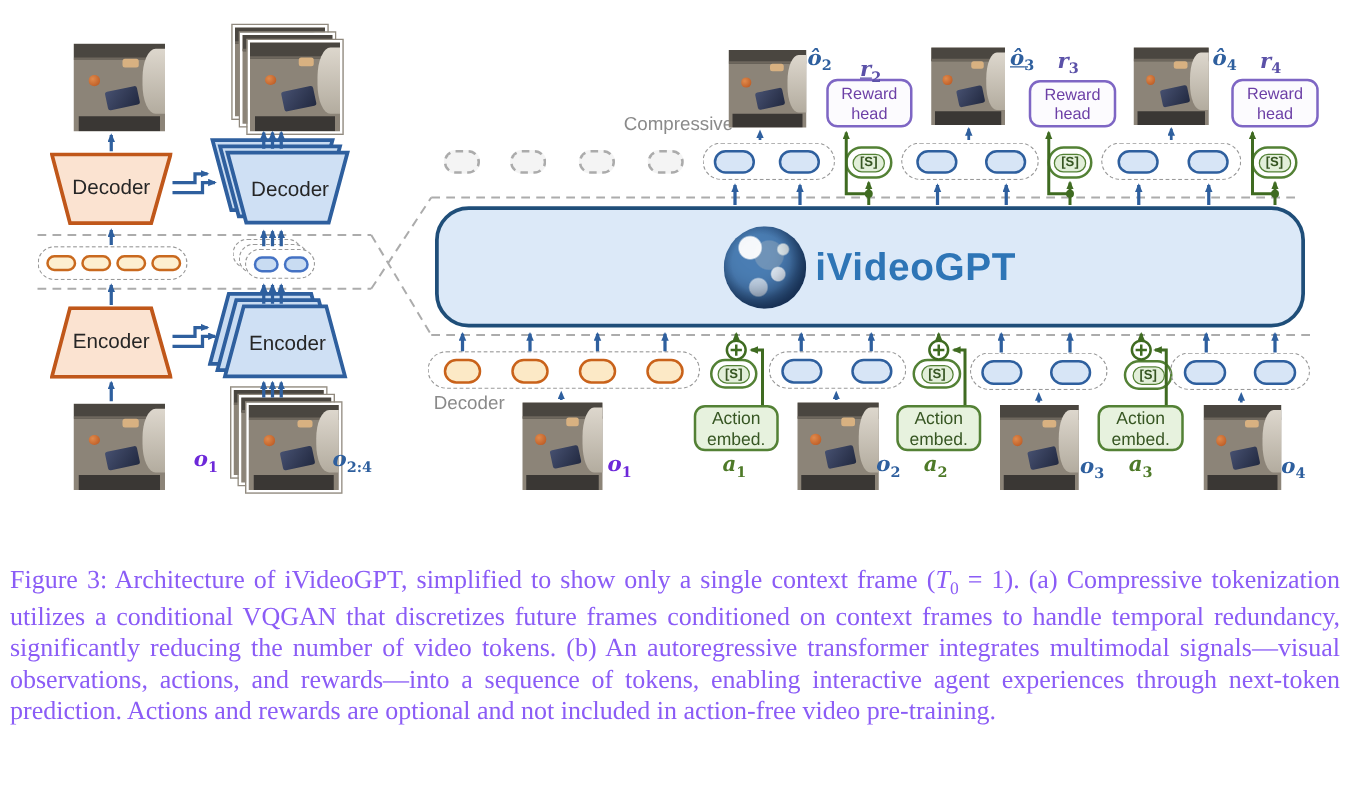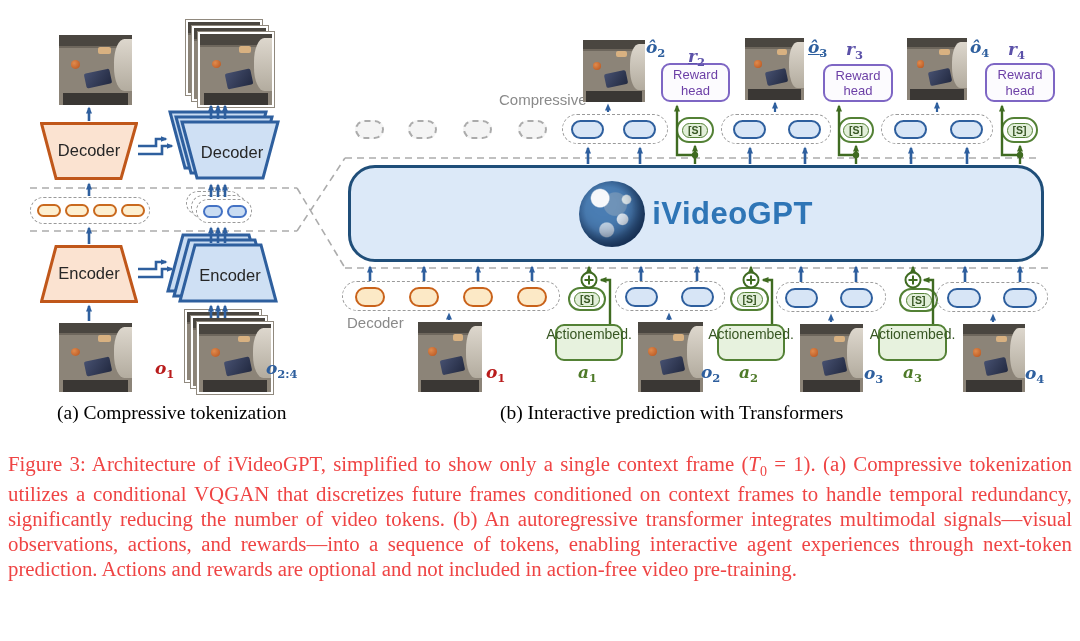--- a/index.html
+++ b/index.html
@@ -27,42 +27,42 @@
   .sgroup{position:absolute;border:2px solid #538135;border-radius:13px;box-sizing:border-box;
           display:flex;align-items:center;justify-content:center;background:#fff;}
   .spill{background:#E2EFD9;border:1.8px solid #538135;border-radius:8px;color:#375623;
          font:bold 10.5px "Liberation Sans",sans-serif;padding:1px 5px;line-height:11px;}
   
   .rhead{position:absolute;border:2.2px solid #7E66C4;border-radius:9px;background:#FCFBFE;
          color:#6C3FA6;font:13px/15.5px "Liberation Sans",sans-serif;text-align:center;
          display:flex;flex-direction:column;justify-content:center;box-sizing:border-box;}
   .abox{position:absolute;border:2.4px solid #538135;border-radius:9px;background:#E7F2DE;
         color:#375623;font:14px/16.5px "Liberation Sans",sans-serif;text-align:center;
-        display:flex;flex-direction:row;justify-content:center;box-sizing:border-box;}
+        display:flex;flex-direction:column;justify-content:center;box-sizing:border-box;}
   .gptbox{position:absolute;left:348px;top:165px;width:696px;height:97px;background:#DCE9F8;
           border:3.5px solid #1F4E79;border-radius:27px;box-sizing:border-box;
           display:flex;align-items:center;justify-content:center;gap:7px;}
   .gptname{color:#2E75B6;font:600 31px "Liberation Sans",sans-serif;letter-spacing:.5px;}
   .earth{width:66px;height:66px;border-radius:50%;
     background:
       radial-gradient(circle at 32% 26%, rgba(255,255,255,.95) 0 13%, rgba(255,255,255,0) 15%),
       radial-gradient(circle at 66% 58%, rgba(255,255,255,.8) 0 9%, rgba(255,255,255,0) 11%),
       radial-gradient(circle at 42% 74%, rgba(255,255,255,.65) 0 11%, rgba(255,255,255,0) 13%),
       radial-gradient(circle at 72% 28%, #dce6ea 0 6%, rgba(255,255,255,0) 8%),
       radial-gradient(circle at 55% 35%, #6f93b8 0 20%, rgba(0,0,0,0) 22%),
       radial-gradient(circle at 45% 45%, #4a7db3 0 45%, #2c5584 72%, #16365c 100%);
     box-shadow:inset -8px -10px 16px rgba(2,8,30,.5);}
   
   .mlbl{position:absolute;font:italic 600 17px "DejaVu Serif",serif;white-space:nowrap;}
   .mlbl sub{font-size:11.5px;font-style:normal;font-weight:600;}
-  .c-orange{color:#b91c1c;} .c-blue{color:#2E5F9E;} .c-green{color:#4E7A28;} .c-rpurple{color:#5B51A8;}
+  .c-orange{color:#6d28d9;} .c-blue{color:#2E5F9E;} .c-green{color:#4E7A28;} .c-rpurple{color:#5B51A8;}
   .glabel{position:absolute;color:#8A8A8A;font:15px "Liberation Sans",sans-serif;white-space:nowrap;}
   .traplbl{position:absolute;color:#262626;font:16.5px "Liberation Sans",sans-serif;text-align:center;}
   .subcap{position:absolute;color:#000;font:19.5px "Liberation Serif",serif;white-space:nowrap;}
-  .figcap{position:absolute;left:8px;top:451px;width:1064px;color:#ef4444;text-align:justify;
+  .figcap{position:absolute;left:8px;top:451px;width:1064px;color:#8b5cf6;text-align:justify;
           font:20.8px/1.205 "Liberation Serif",serif;margin:0;}
   .figcap .mvar{font-style:italic;}
   svg.overlay{position:absolute;left:0;top:0;pointer-events:none;}
 </style>
 </head>
 <body>
 
 <div id="page">
 
   <div>
@@ -446,18 +446,16 @@
     <g stroke="#3F6B21" stroke-width="2" fill="#fff">
       <circle cx="589" cy="280" r="7.5"></circle>
         <path d="M584.5 280 H593.5 M589 275.5 V284.5"></path>
       <circle cx="751" cy="280" r="7.5"></circle>
         <path d="M746.5 280 H755.5 M751 275.5 V284.5"></path>
       <circle cx="913" cy="280" r="7.5"></circle>
         <path d="M908.5 280 H917.5 M913 275.5 V284.5"></path>
     </g>
   </svg>
 
-  <div class="subcap" style="left:57px;top:402px;">(a) Compressive tokenization</div>
-  <div class="subcap" style="left:500px;top:402px;">(b) Interactive prediction with Transformers</div>
 
   <p class="figcap"><span>Figure 3: Architecture of iVideoGPT, simplified to show only a single context frame (</span><span class="mvar">T</span><sub style="font-size:14px;">0</sub><span> = 1). (a) Compressive tokenization utilizes a conditional VQGAN that discretizes future frames conditioned on context frames to handle temporal redundancy, significantly reducing the number of video tokens. (b) An autoregressive transformer integrates multimodal signals—visual observations, actions, and rewards—into a sequence of tokens, enabling interactive agent experiences through next-token prediction. Actions and rewards are optional and not included in action-free video pre-training.</span></p>
 
 </div>
 
 </body></html>

